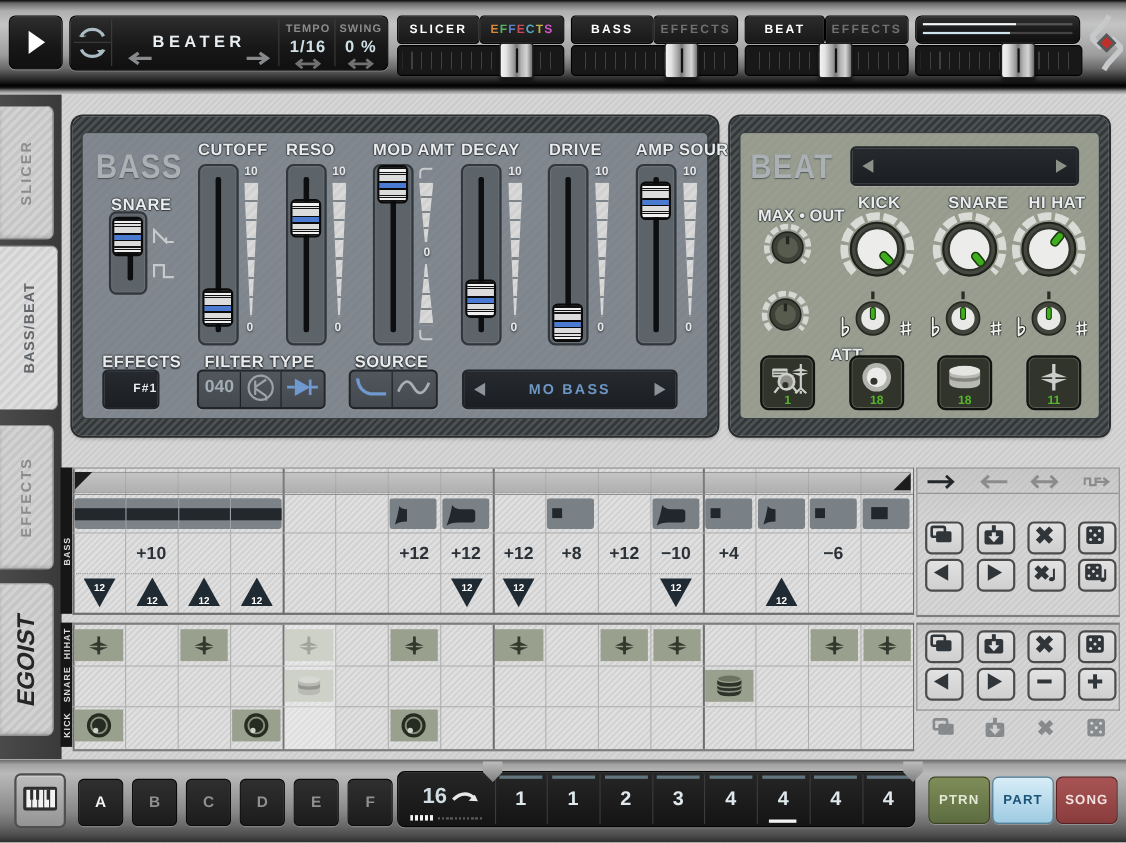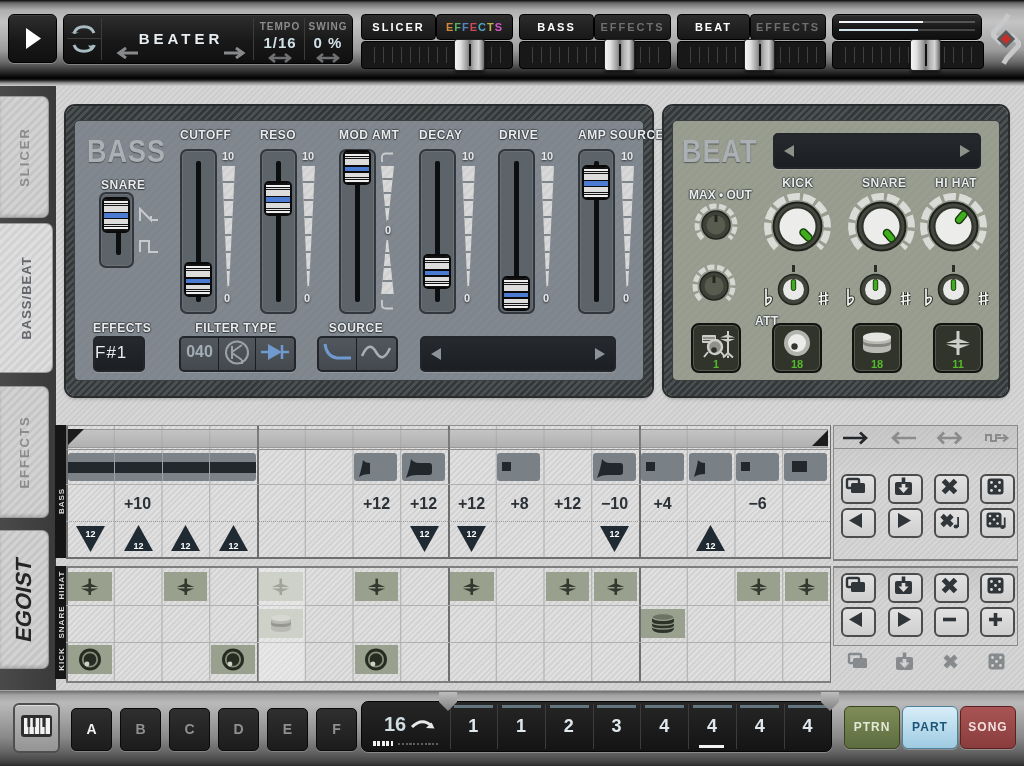--- a/index.html
+++ b/index.html
@@ -30,21 +30,21 @@
 .handle{position:absolute;top:-3px;width:29px;height:30px;border-radius:3px;background:linear-gradient(90deg,#f4f4f4 0,#e2e2e2 18%,#9a9a9a 42%,#787878 50%,#b5b5b5 66%,#d4d4d4 82%,#6a6a6a 100%);border:1px solid #222;box-shadow:0 2px 3px rgba(0,0,0,.55)}
 .handle:after{content:"";position:absolute;left:50%;top:4px;bottom:4px;width:2px;background:#111;margin-left:-1px}
 
 .panel{position:absolute;border-radius:9px;
  background:repeating-linear-gradient(-45deg,#4b5052 0 2.5px,#343839 2.5px 5px);
  box-shadow:0 0 0 2px #2a2d2e, 0 2px 4px rgba(0,0,0,.35)}
 .panel .inner{position:absolute;left:8px;right:8px;top:14px;bottom:15px;border-radius:5px;border:1px solid #3a3f42}
 #bassinner{background:repeating-linear-gradient(135deg,#81888f 0 3px,#7e858c 3px 6px)}
 #beatinner{background:repeating-linear-gradient(135deg,#999e91 0 3px,#969b8e 3px 6px)}
 .bigtitle{position:absolute;font-size:27px;font-weight:bold;letter-spacing:1px;color:#abb0b5;text-shadow:0 1px 1px rgba(40,45,48,.6);transform:scaleY(1.15);transform-origin:0 0}
-.slabel{position:absolute;color:#e9ebec;font-size:12px;font-weight:bold;letter-spacing:.5px;text-shadow:0 1px 1px rgba(35,40,43,.8),0 -1px 1px rgba(35,40,43,.5),1px 0 1px rgba(35,40,43,.5),-1px 0 1px rgba(35,40,43,.5);white-space:nowrap}
+.slabel{position:absolute;color:#e9ebec;font-size:15px;font-weight:bold;letter-spacing:.5px;text-shadow:0 1px 1px rgba(35,40,43,.8),0 -1px 1px rgba(35,40,43,.5),1px 0 1px rgba(35,40,43,.5),-1px 0 1px rgba(35,40,43,.5);white-space:nowrap}
 
 .ftrack{position:absolute;width:33px;background:#5c6369;border:2px solid #31373c;border-radius:7px;box-shadow:inset 0 0 0 1px #6a7176}
 .fslot{position:absolute;left:50%;width:5px;margin-left:-2.5px;background:#0c0e10;border-radius:2px}
 .fcap{position:absolute;width:24px;margin-left:-12px;height:31px;border-radius:3px;
  background:linear-gradient(#111 0 2px,#f0f0f0 2px 4px,#111 4px 5px,#e2e2e2 5px 6px,#161616 6px 7px,#dcdcdc 7px 13px,#0a0a0a 13px 14.5px,#4a7ad2 14.5px 19px,#0a0a0a 19px 20.5px,#dcdcdc 20.5px 25px,#161616 25px 26px,#e2e2e2 26px 27px,#111 27px 28px,#f0f0f0 28px 30px,#111 30px 31px);
  box-shadow:0 0 0 2px #0a0a0a;}
 
 .wedge{position:absolute;width:13px;height:122px;
  background:
   repeating-linear-gradient(180deg,rgba(125,132,138,0) 0 15.5px,#7d848a 15.5px 17.5px),
@@ -243,21 +243,21 @@
     <path d="M1 10 L1 5 Q1 1.5 5 1.5 L12 1.5" stroke="#c9cdcf" stroke-width="1.8" fill="none"></path>
   </svg>
 <div class="wedge half" style="left:381px;top:166px;height:56px;clip-path:polygon(0 0,100% 0,54% 100%,42% 100%)"></div>
 <div class="wnum" style="left:385px;top:224px">0</div>
 <div class="wedge half" style="left:381px;top:240px;height:56px;clip-path:polygon(42% 0,54% 0,100% 100%,0 100%)"></div>
 <svg class="abs" style="left:381px;top:299px" width="13" height="11" viewBox="0 0 13 11">
     <path d="M1 1 L1 6 Q1 9.5 5 9.5 L12 9.5" stroke="#c9cdcf" stroke-width="1.8" fill="none"></path>
   </svg>
 
 <div class="slabel" style="left:93px;top:321px;width:48px;text-align:center">EFFECTS</div>
-<div class="dbox darker" style="left:93px;top:336px;width:48px;height:32px;color:#e8ecee;font-size:17px;font-weight:normal;text-align:left;line-height:30px;letter-spacing:1px">F#1</div>
+<div class="dbox darker" style="left:93px;top:336px;width:48px;height:32px;color:#e8ecee;font-size:11px;font-weight:bold;text-align:right;line-height:30px;letter-spacing:1px">F#1</div>
 <div class="slabel" style="left:180px;top:321px;width:112px;text-align:center">FILTER TYPE</div>
 <div class="dbox" style="left:179px;top:336px;width:113px;height:32px;background:linear-gradient(#51575d,#43494f)">
  <div style="position:absolute;left:0;top:0;width:37px;height:28px;color:#a3adb5;font-size:16px;font-weight:bold;text-align:center;line-height:28px">040</div>
  <div class="vline" style="left:37px;top:0;bottom:0;background:#1a1e22"></div>
  <svg class="abs" style="left:42px;top:1px" width="28" height="27" viewBox="0 0 28 27">
       <circle cx="14" cy="13.5" r="11" stroke="#9aa2a8" stroke-width="2" fill="none"></circle>
       <path d="M9 7 L9 20 M9 13 L19 6 M9 14 L19 21 M19 21 L19 25" stroke="#9aa2a8" stroke-width="2" fill="none"></path>
     </svg>
  <div class="vline" style="left:74px;top:0;bottom:0;background:#1a1e22"></div>
  <svg class="abs" style="left:79px;top:4px" width="30" height="20" viewBox="0 0 30 20">
@@ -272,20 +272,21 @@
     </svg>
  <div class="vline" style="left:37px;top:0;bottom:0;background:#1a1e22"></div>
  <svg class="abs" style="left:42px;top:6px" width="30" height="16" viewBox="0 0 30 16">
       <path d="M1 12 Q8 -4 15 8 Q22 20 29 4" stroke="#a8b0b6" stroke-width="2.5" fill="none"></path>
     </svg>
 </div>
 <div class="dbox darker" style="left:420px;top:336px;width:192px;height:32px">
  <svg class="abs" style="left:8px;top:9px" width="12" height="14" viewBox="0 0 12 14">
       <polygon points="11,1 11,13 1,7" fill="#8c9298"></polygon>
     </svg>
+ <div style="position:absolute;left:0;width:100%;top:0;text-align:center;line-height:31px;color:#6d96c4;font-size:13px;font-weight:bold;letter-spacing:2px">MO BASS</div>
  <svg class="abs" style="right:8px;top:9px" width="12" height="14" viewBox="0 0 12 14">
       <polygon points="1,1 1,13 11,7" fill="#8c9298"></polygon>
     </svg>
 </div>
 
 <div class="panel" style="left:664px;top:106px;width:344px;height:290px">
  <div class="inner" id="beatinner"></div>
 </div>
 <div class="bigtitle" style="left:682px;top:134px">BEAT</div>
 <div class="dbox darker" style="left:773px;top:133px;width:204px;height:32px">

